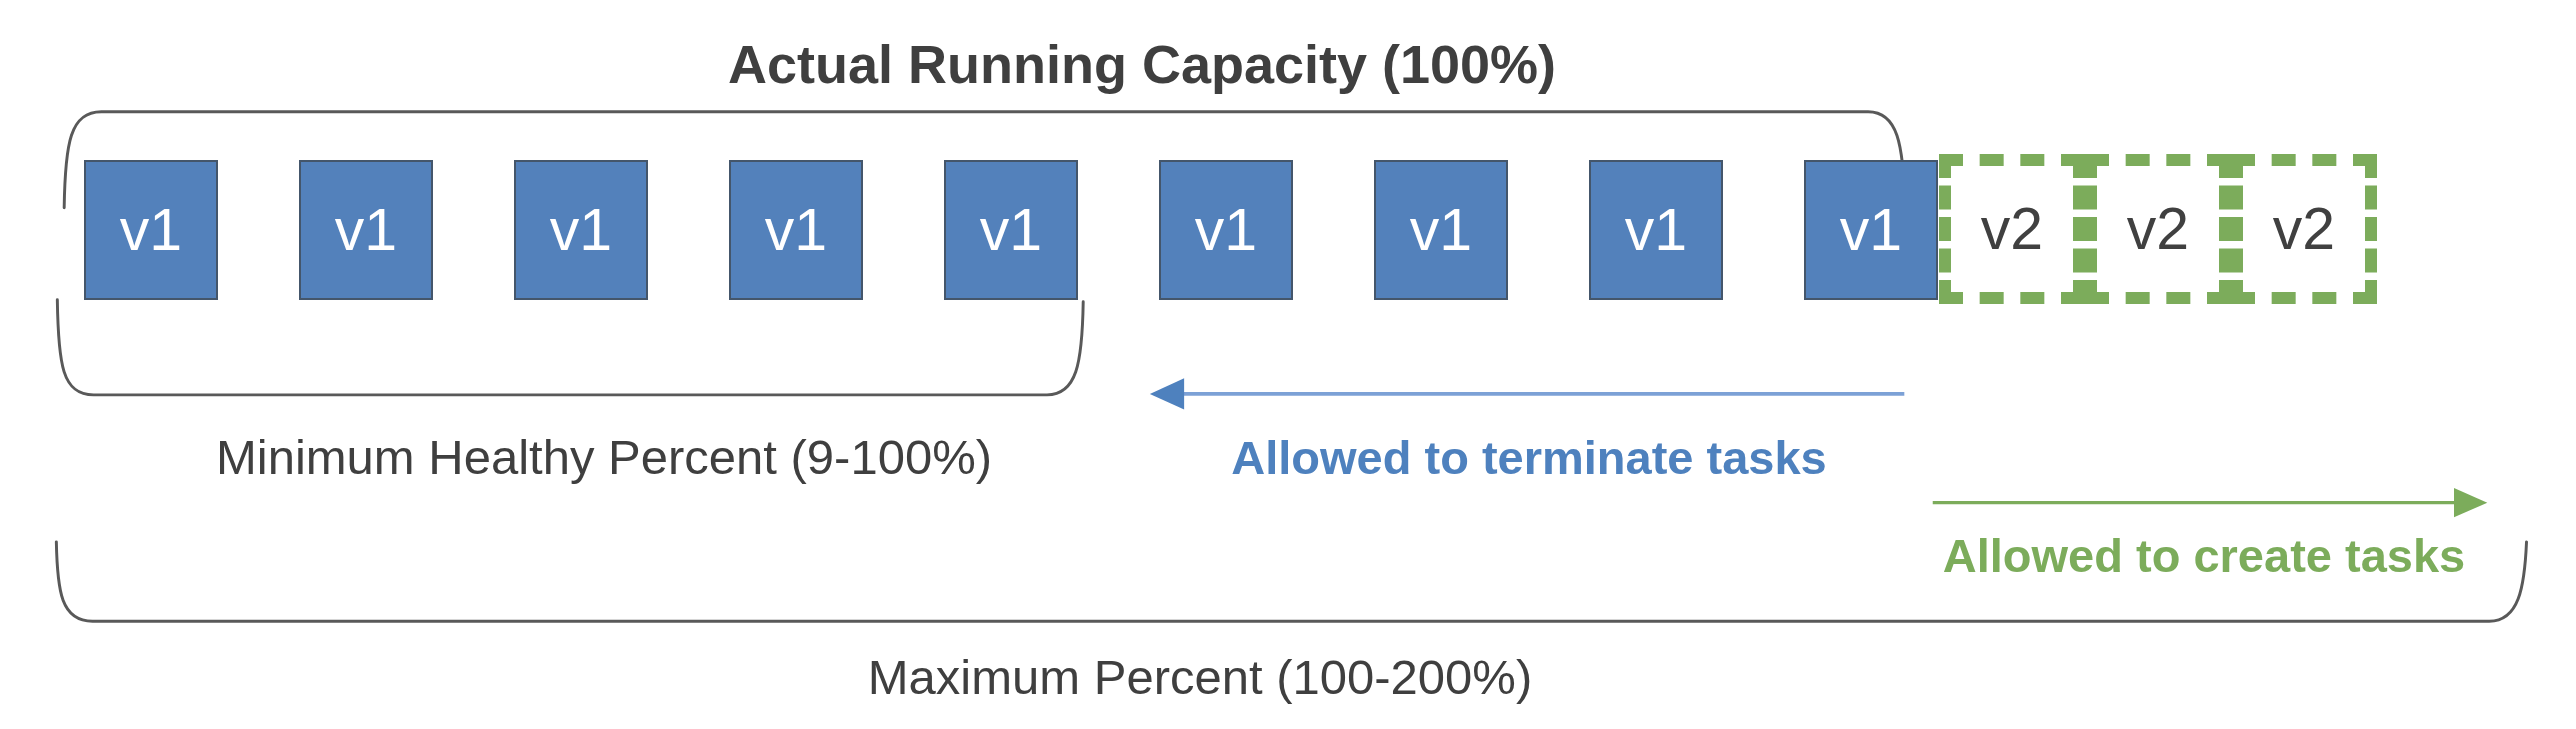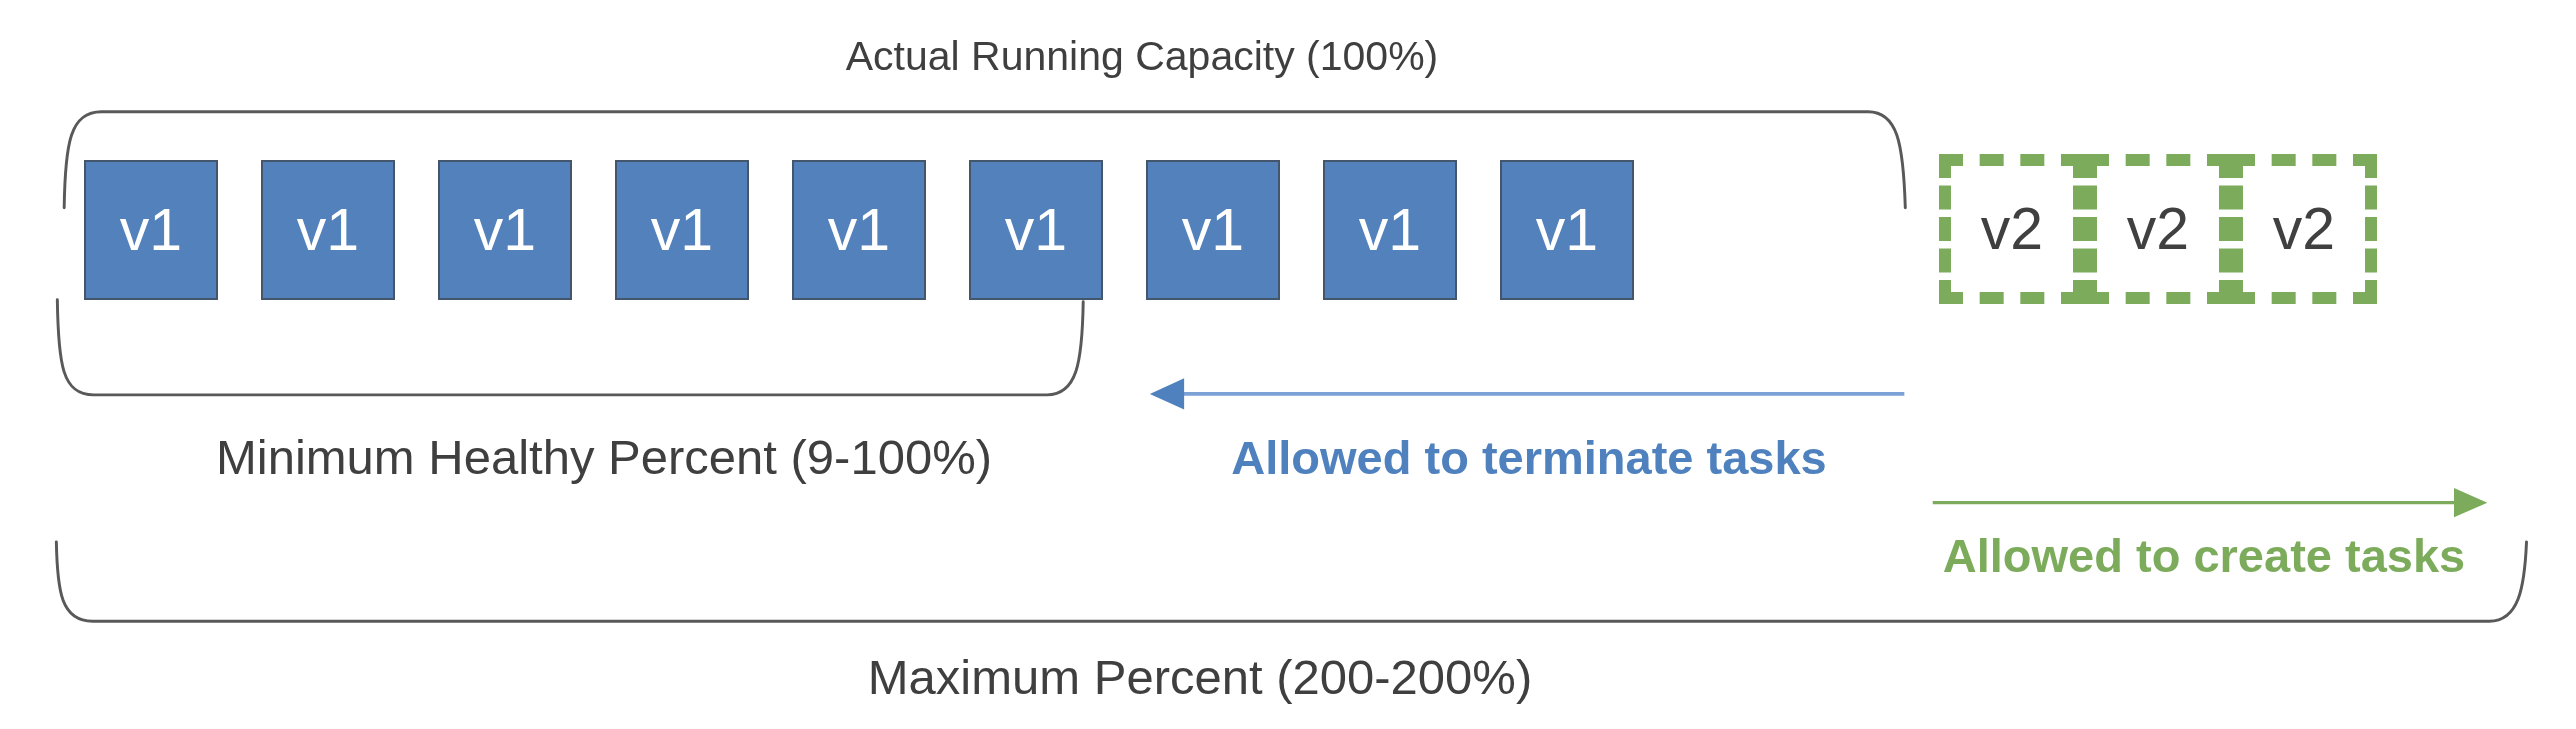--- a/index.html
+++ b/index.html
@@ -17,21 +17,21 @@
     width: 2576px; height: 729px;
     pointer-events: none;
   }
   .bracket { fill: none; stroke: var(--bracket); stroke-width: 3; stroke-linecap: round; }
   .t-line  { stroke: var(--terminate-line); stroke-width: 4; }
   .t-head  { fill: var(--terminate-arrow); }
   .c-line  { stroke: var(--create-arrow); stroke-width: 3.5; }
   .c-head  { fill: var(--create-arrow); }
 
   .task-row { position: absolute; display: flex; }
-  .row-v1 { left: 84px;  top: 160px; gap: 43px; }
+  .row-v1 { left: 84px;  top: 160px; gap: 81px; }
   .row-v2 { left: 1939px; top: 154px; }
 
   .task {
     box-sizing: border-box;
     display: flex;
     align-items: center;
     justify-content: center;
     font-size: 59px;
     line-height: 1;
   }
@@ -48,21 +48,21 @@
     color: var(--task-v2-text);
   }
 
   .label {
     position: absolute;
     transform: translateX(-50%);
     white-space: nowrap;
     color: var(--label-text);
     line-height: 1.15;
   }
-  .label-title      { left: 1142px; top: 33px;  font-size: 41px; }
+  .label-title      { left: 1142px; top: 33px;  font-size: 54px; font-weight: bold; }
   .label-min        { left: 604px;  top: 429px; font-size: 49px; }
   .label-terminate  { left: 1529px; top: 431px; font-size: 47px; font-weight: bold; color: var(--terminate-arrow); }
   .label-create     { left: 2204px; top: 529px; font-size: 47px; font-weight: bold; color: var(--create-arrow); }
   .label-max        { left: 1200px; top: 649px; font-size: 49px; }
 </style>
 </head>
 <body>
 
 <div class="canvas">
 
@@ -118,16 +118,16 @@
       </div>
       <div class="task v2">
         <span>v2</span>
       </div>
     </div>
 
   <div class="label label-title">Actual Running Capacity (100%)</div>
   <div class="label label-min">Minimum Healthy Percent (9-100%)</div>
   <div class="label label-create">Allowed to create tasks</div>
   <div class="label label-terminate">Allowed to terminate tasks</div>
-  <div class="label label-max">Maximum Percent (200-200%)</div>
+  <div class="label label-max">Maximum Percent (100-200%)</div>
 
 </div>
 
 
 </body></html>

